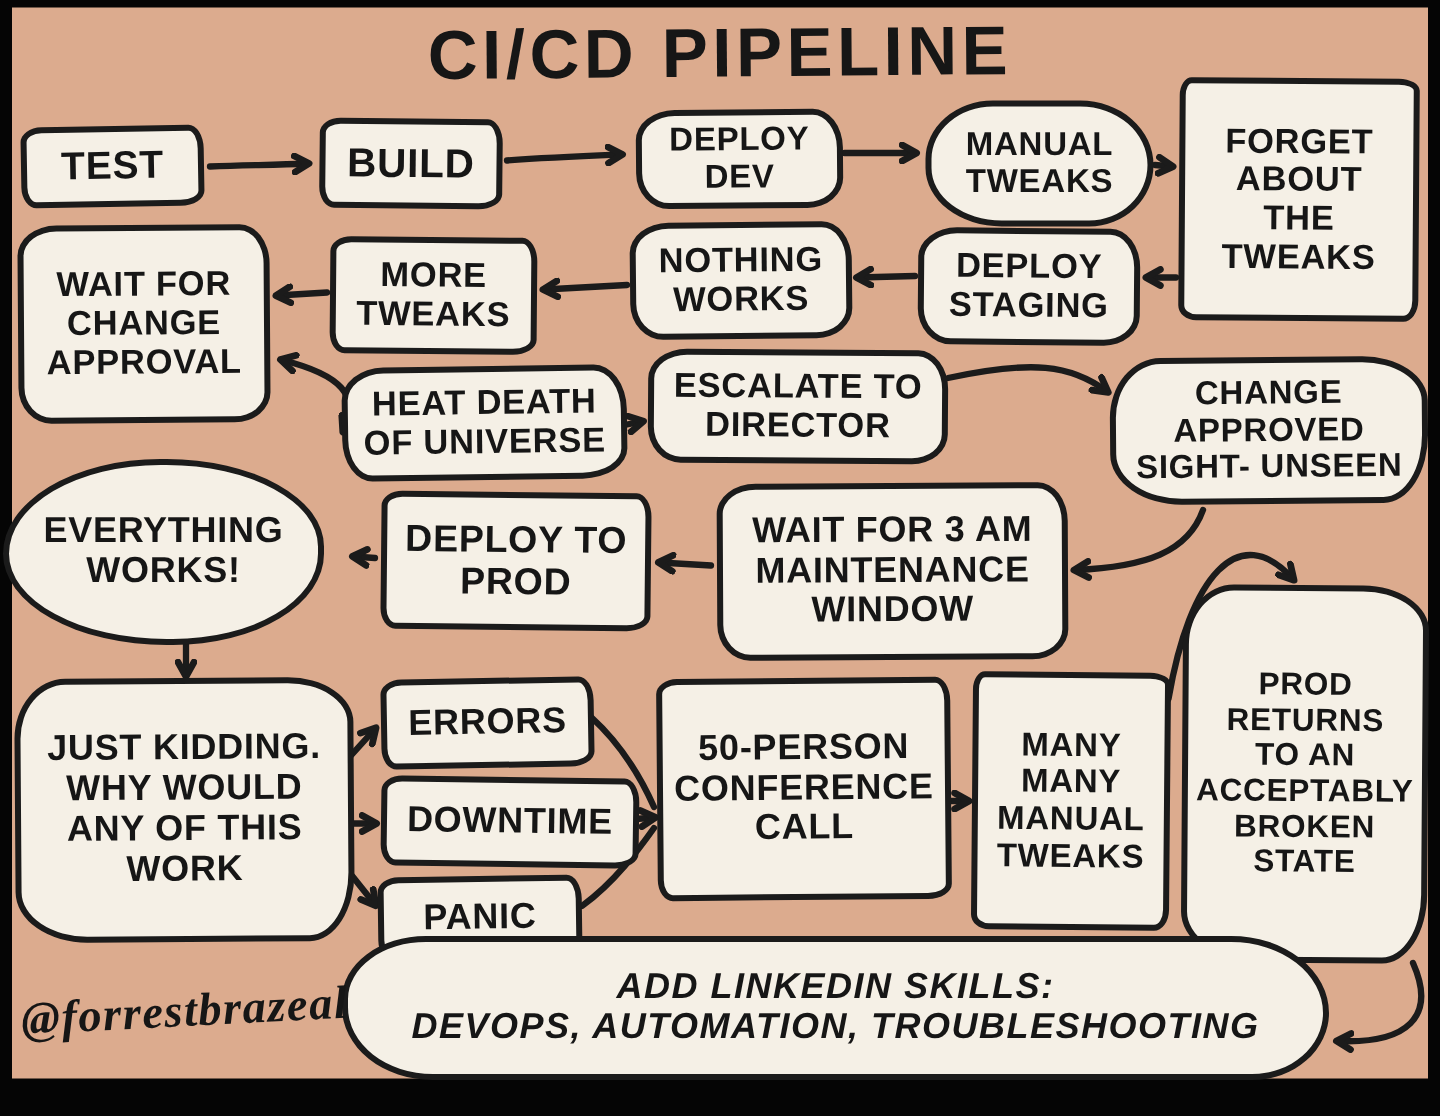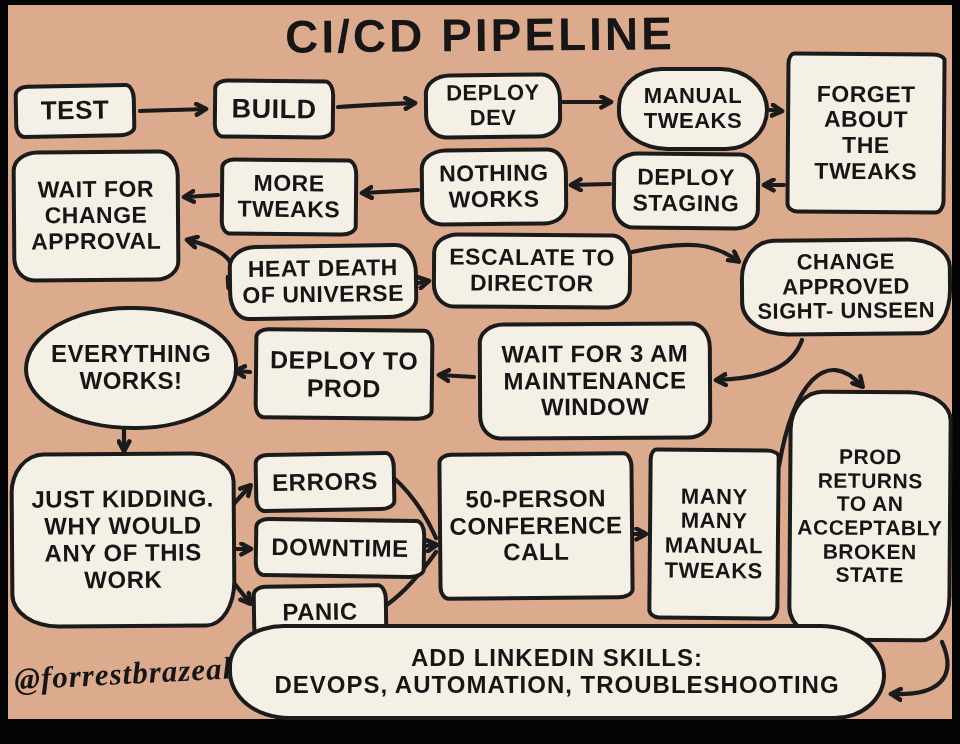--- a/index.html
+++ b/index.html
@@ -22,21 +22,21 @@
     background:#f5f0e6;border:4px solid #1b1b1b;color:#161616;
     font-weight:800;text-align:center;white-space:pre-line;line-height:1.12;
     letter-spacing:0.5px;box-sizing:border-box;padding:4px 8px;
   }
   .rect   {border-radius:14px 10px 16px 10px / 10px 16px 10px 14px;}
   .round  {border-radius:26px 20px 24px 22px / 20px 26px 20px 24px;}
   .stad   {border-radius:46px 50px 44px 52px / 40px 44px 42px 40px;}
   .ellipse{border-radius:50% 50% 48% 52% / 52% 48% 50% 50%;}
   .blob   {border-radius:34px 44px 30px 48px / 40px 30px 46px 34px;}
   .cloud  {border-radius:28px 22px 30px 20px / 22px 30px 20px 28px;}
-  .pill   {border-radius:60px 70px 55px 65px / 45px 55px 48px 52px;}
+  .pill   {border-radius:60px 70px 55px 65px / 45px 55px 48px 52px;font-style:italic;}
   .paper  {border-radius:8px 14px 10px 12px / 12px 8px 14px 10px;}
   .sig{
     position:absolute;left:14px;top:656px;width:220px;
     font-family:"Liberation Serif", serif;font-style:italic;font-weight:700;
     font-size:31px;color:#161616;transform:rotate(-3deg);letter-spacing:1px;
   }
   svg.wires{position:absolute;left:0;top:0;width:960px;height:744px;pointer-events:none;}
   svg.wires path{stroke:#1b1b1b;stroke-width:4.2;fill:none;stroke-linecap:round;}
 </style>
 </head>
@@ -100,21 +100,21 @@
 STAGING</div>
 
 <div class="node cloud" style="left:228px;top:244px;width:190px;height:76px;font-size:23px;transform:rotate(-0.8deg)">HEAT DEATH
 OF UNIVERSE</div>
 <div class="node round" style="left:432px;top:233px;width:200px;height:76px;font-size:23px;transform:rotate(0.4deg)">ESCALATE TO
 DIRECTOR</div>
 <div class="node blob" style="left:740px;top:238px;width:212px;height:98px;font-size:22px;transform:rotate(-0.5deg)">CHANGE
 APPROVED
 SIGHT- UNSEEN</div>
 
-<div class="node ellipse" style="left:24px;top:306px;width:214px;height:124px;font-size:24px">EVERYTHING
+<div class="node ellipse" style="left:2px;top:306px;width:214px;height:124px;font-size:24px">EVERYTHING
 WORKS!</div>
 <div class="node rect" style="left:254px;top:328px;width:180px;height:92px;font-size:25px;transform:rotate(0.6deg)">DEPLOY TO
 PROD</div>
 <div class="node round" style="left:478px;top:322px;width:234px;height:118px;font-size:24px;transform:rotate(-0.3deg)">WAIT FOR 3 AM
 MAINTENANCE
 WINDOW</div>
 
 <div class="node blob" style="left:10px;top:452px;width:226px;height:176px;font-size:24px;transform:rotate(-0.4deg)">JUST KIDDING.
 WHY WOULD
 ANY OF THIS

